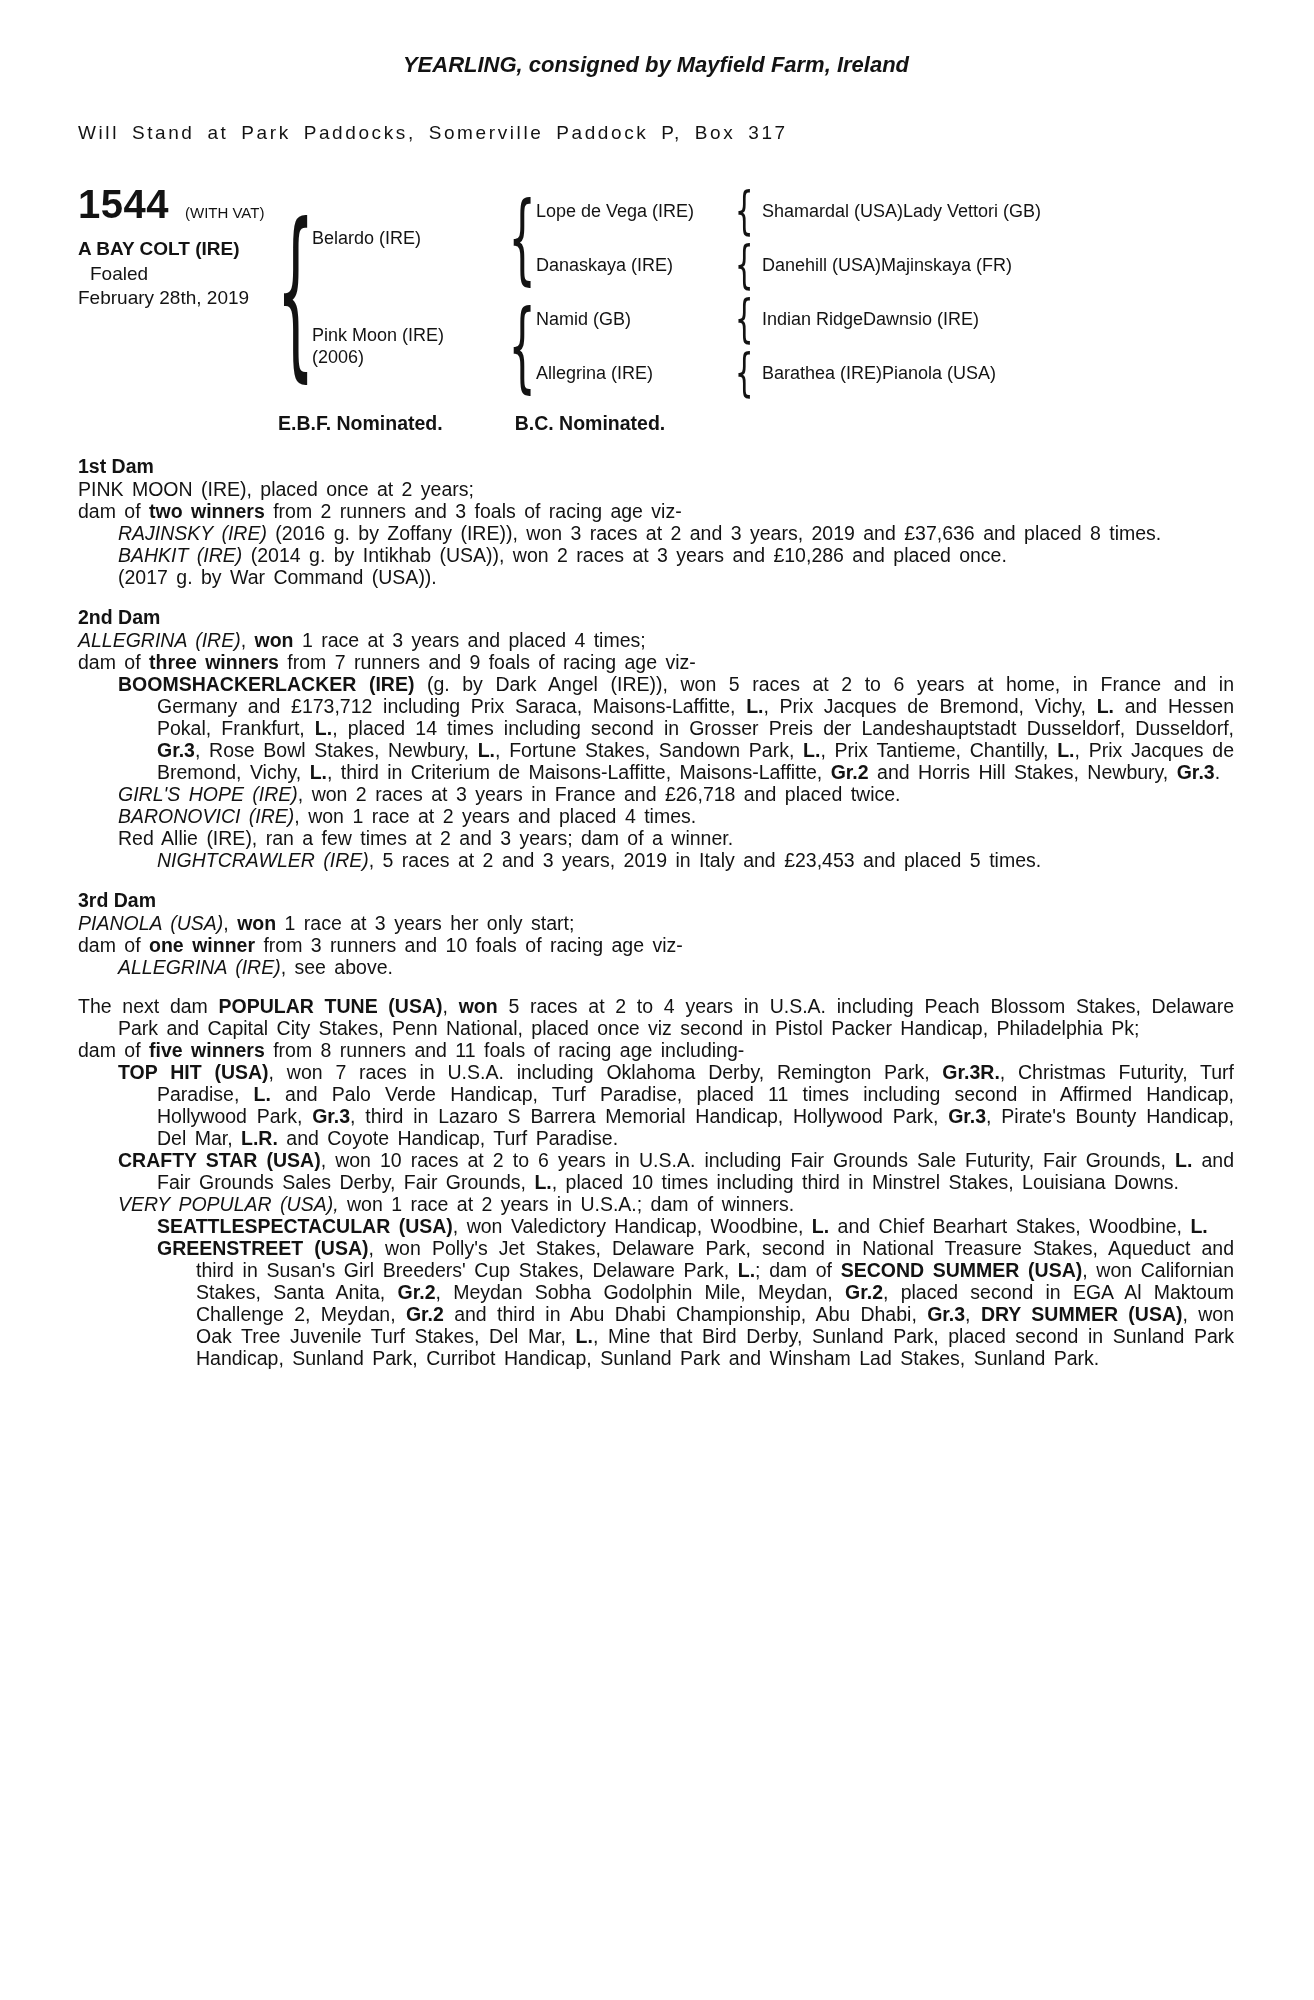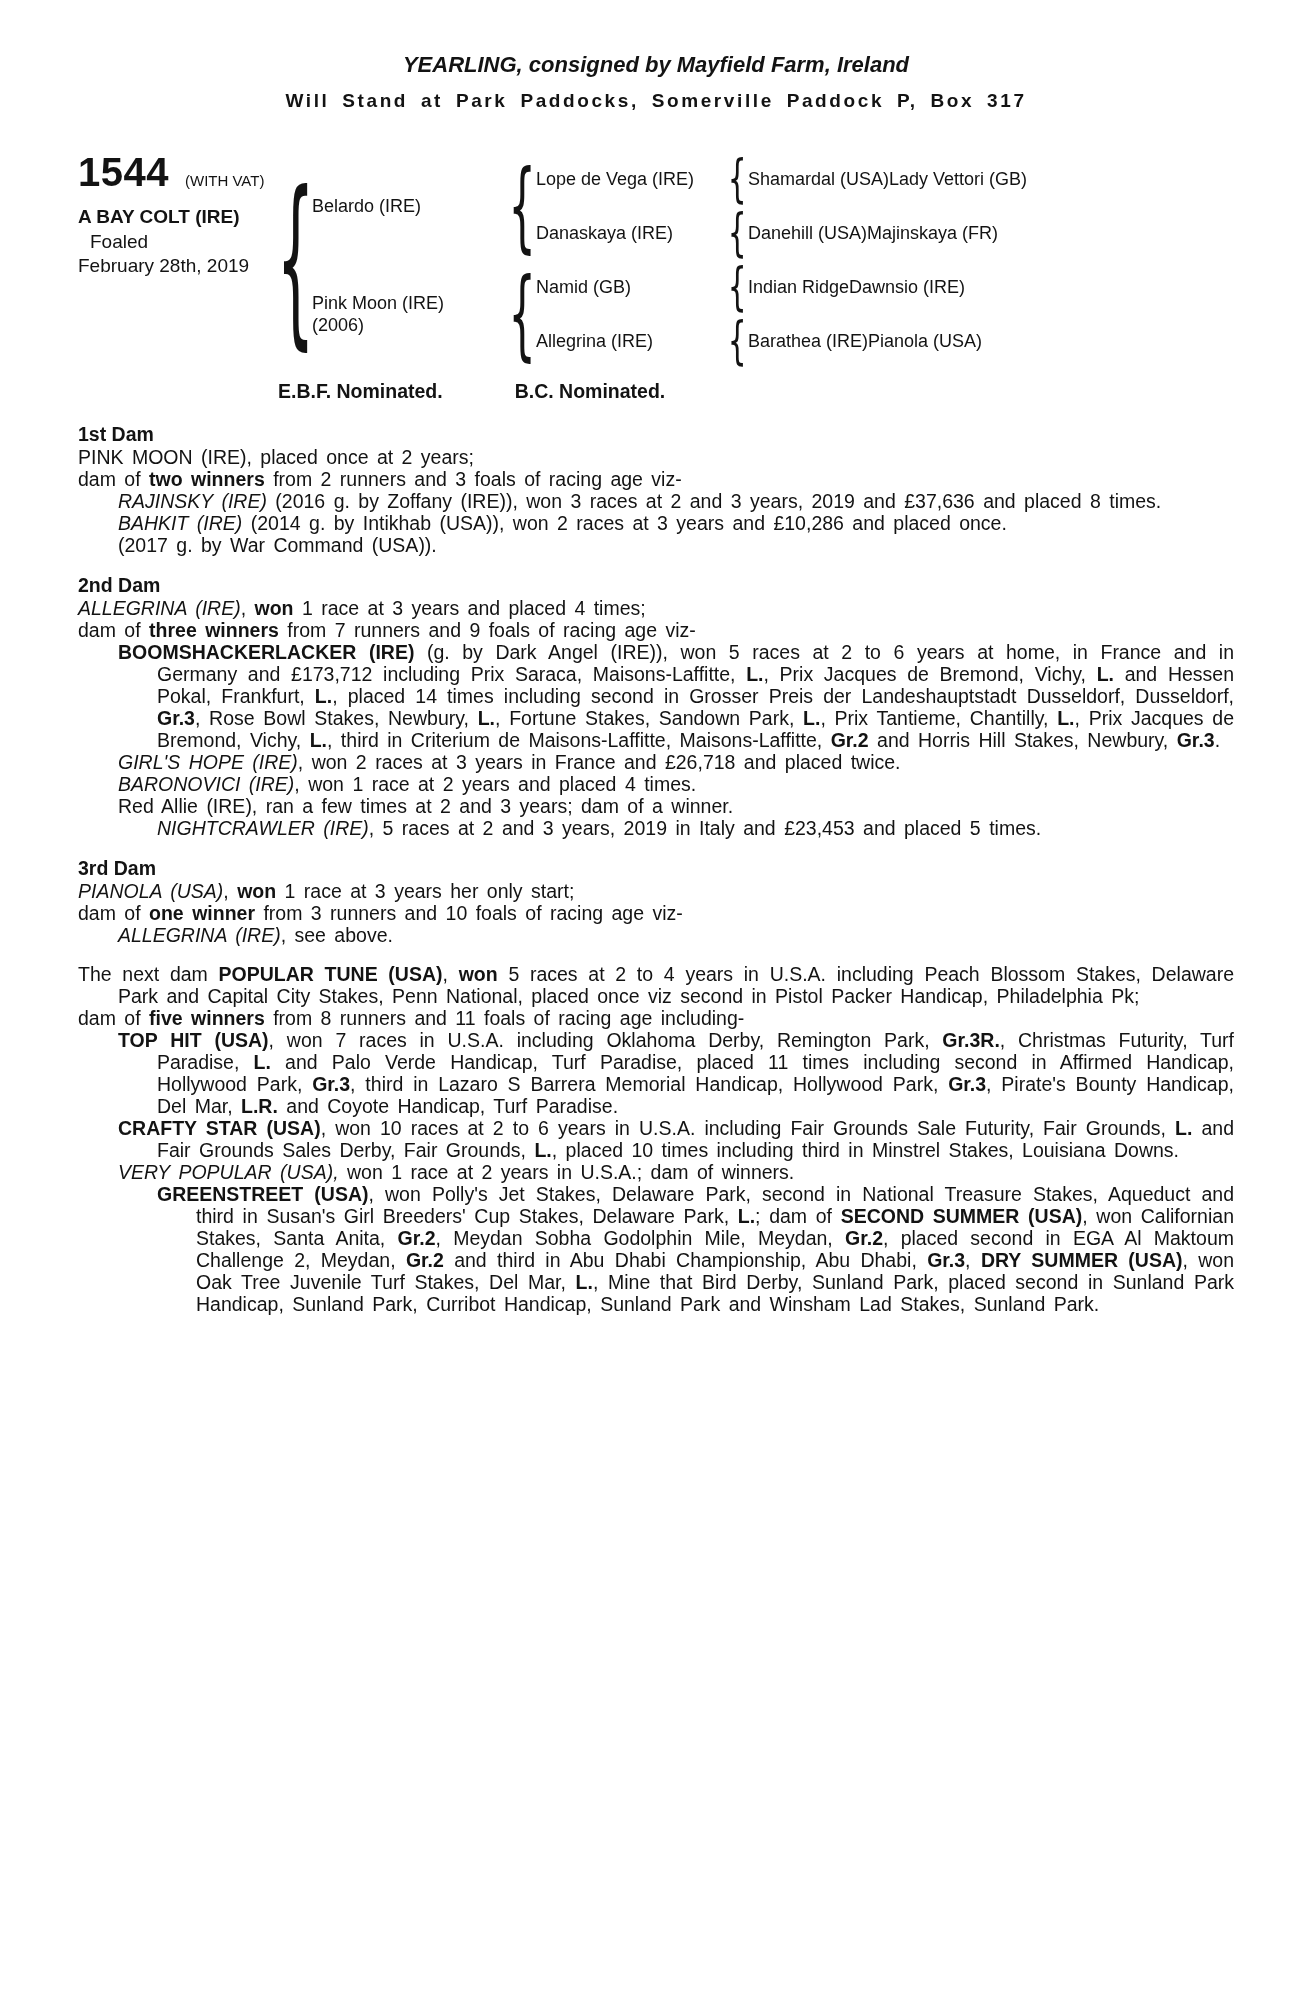--- a/index.html
+++ b/index.html
@@ -19,26 +19,25 @@
 
   
   .consign-title {
     text-align: center;
     font-style: italic;
     font-weight: bold;
     font-size: 22px;
     line-height: 26px;
   }
   .stand-line {
-    margin-top: 12px;
-    font-weight: bold;
+    margin-top: 44px;
+    font-weight: normal;
     font-size: 19px;
     letter-spacing: 2.6px;
     word-spacing: 5px;
-    text-align: center;
   }
 
   
   .ped-row {
     margin-top: 40px;
     display: flex;
     align-items: stretch;
   }
   .lot-info { width: 202px; flex: none; }
   .lot-line { white-space: nowrap; }
@@ -50,21 +49,21 @@
   }
   .lot-vat { font-size: 15px; margin-left: 16px; }
   .lot-desc { margin-top: 13px; font-weight: bold; font-size: 19px; line-height: 24px; }
   .lot-foaled { font-size: 19px; line-height: 25px; margin-left: 12px; }
   .lot-date { font-size: 19px; line-height: 24px; }
 
   .parents { display: flex; flex-direction: column; }
   .parent-row { display: flex; align-items: center; }
   .p-name { width: 196px; flex: none; font-size: 18px; line-height: 22px; white-space: nowrap; }
   .gps { display: flex; flex-direction: column; }
-  .gp-row { display: flex; align-items: center; }
+  .gp-row { display: flex; align-items: center; gap: 7px; }
   .gp-name { width: 190px; flex: none; font-size: 18px; white-space: nowrap; }
   .ggs { display: flex; flex-direction: row; }
   .gg { height: 22px; line-height: 22px; font-size: 18px; white-space: nowrap; }
 
   .brace {
     flex: none;
     display: flex;
     align-items: center;
     justify-content: center;
     font-family: "DejaVu Sans", sans-serif;
@@ -232,17 +231,18 @@
         <p class="para i0"><span class="s-i">PIANOLA (USA)</span><span>, </span><span class="s-b">won</span><span> 1 race at 3 years her only start;</span></p>
         <p class="para i0"><span>dam of </span><span class="s-b">one winner</span><span> from 3 runners and 10 foals of racing age viz-</span></p>
         <p class="para i1"><span class="s-i">ALLEGRINA (IRE)</span><span>, see above.</span></p>
       </section>
       <section class="dam-section">
         <p class="para i0h"><span>The next dam </span><span class="s-b">POPULAR TUNE (USA)</span><span>, </span><span class="s-b">won</span><span> 5 races at 2 to 4 years in U.S.A. including Peach Blossom Stakes, Delaware Park and Capital City Stakes, Penn National, placed once viz second in Pistol Packer Handicap, Philadelphia Pk;</span></p>
         <p class="para i0"><span>dam of </span><span class="s-b">five winners</span><span> from 8 runners and 11 foals of racing age including-</span></p>
         <p class="para i1"><span class="s-b">TOP HIT (USA)</span><span>, won 7 races in U.S.A. including Oklahoma Derby, Remington Park, </span><span class="s-b">Gr.3R.</span><span>, Christmas Futurity, Turf Paradise, </span><span class="s-b">L.</span><span> and Palo Verde Handicap, Turf Paradise, placed 11 times including second in Affirmed Handicap, Hollywood Park, </span><span class="s-b">Gr.3</span><span>, third in Lazaro S Barrera Memorial Handicap, Hollywood Park, </span><span class="s-b">Gr.3</span><span>, Pirate's Bounty Handicap, Del Mar, </span><span class="s-b">L.R.</span><span> and Coyote Handicap, Turf Paradise.</span></p>
         <p class="para i1"><span class="s-b">CRAFTY STAR (USA)</span><span>, won 10 races at 2 to 6 years in U.S.A. including Fair Grounds Sale Futurity, Fair Grounds, </span><span class="s-b">L.</span><span> and Fair Grounds Sales Derby, Fair Grounds, </span><span class="s-b">L.</span><span>, placed 10 times including third in Minstrel Stakes, Louisiana Downs.</span></p>
         <p class="para i1"><span class="s-i">VERY POPULAR (USA),</span><span> won 1 race at 2 years in U.S.A.; dam of winners.</span></p>
+        <p class="para i2"><span class="s-b">SEATTLESPECTACULAR (USA)</span><span>, won Valedictory Handicap, Woodbine, </span><span class="s-b">L.</span><span> and Chief Bearhart Stakes, Woodbine, </span><span class="s-b">L.</span></p>
         <p class="para i2"><span class="s-b">GREENSTREET (USA)</span><span>, won Polly's Jet Stakes, Delaware Park, second in National Treasure Stakes, Aqueduct and third in Susan's Girl Breeders' Cup Stakes, Delaware Park, </span><span class="s-b">L.</span><span>; dam of </span><span class="s-b">SECOND SUMMER (USA)</span><span>, won Californian Stakes, Santa Anita, </span><span class="s-b">Gr.2</span><span>, Meydan Sobha Godolphin Mile, Meydan, </span><span class="s-b">Gr.2</span><span>, placed second in EGA Al Maktoum Challenge 2, Meydan, </span><span class="s-b">Gr.2</span><span> and third in Abu Dhabi Championship, Abu Dhabi, </span><span class="s-b">Gr.3</span><span>, </span><span class="s-b">DRY SUMMER (USA)</span><span>, won Oak Tree Juvenile Turf Stakes, Del Mar, </span><span class="s-b">L.</span><span>, Mine that Bird Derby, Sunland Park, placed second in Sunland Park Handicap, Sunland Park, Curribot Handicap, Sunland Park and Winsham Lad Stakes, Sunland Park.</span></p>
       </section>
     </div>
 
 </div>
 
 </body></html>

